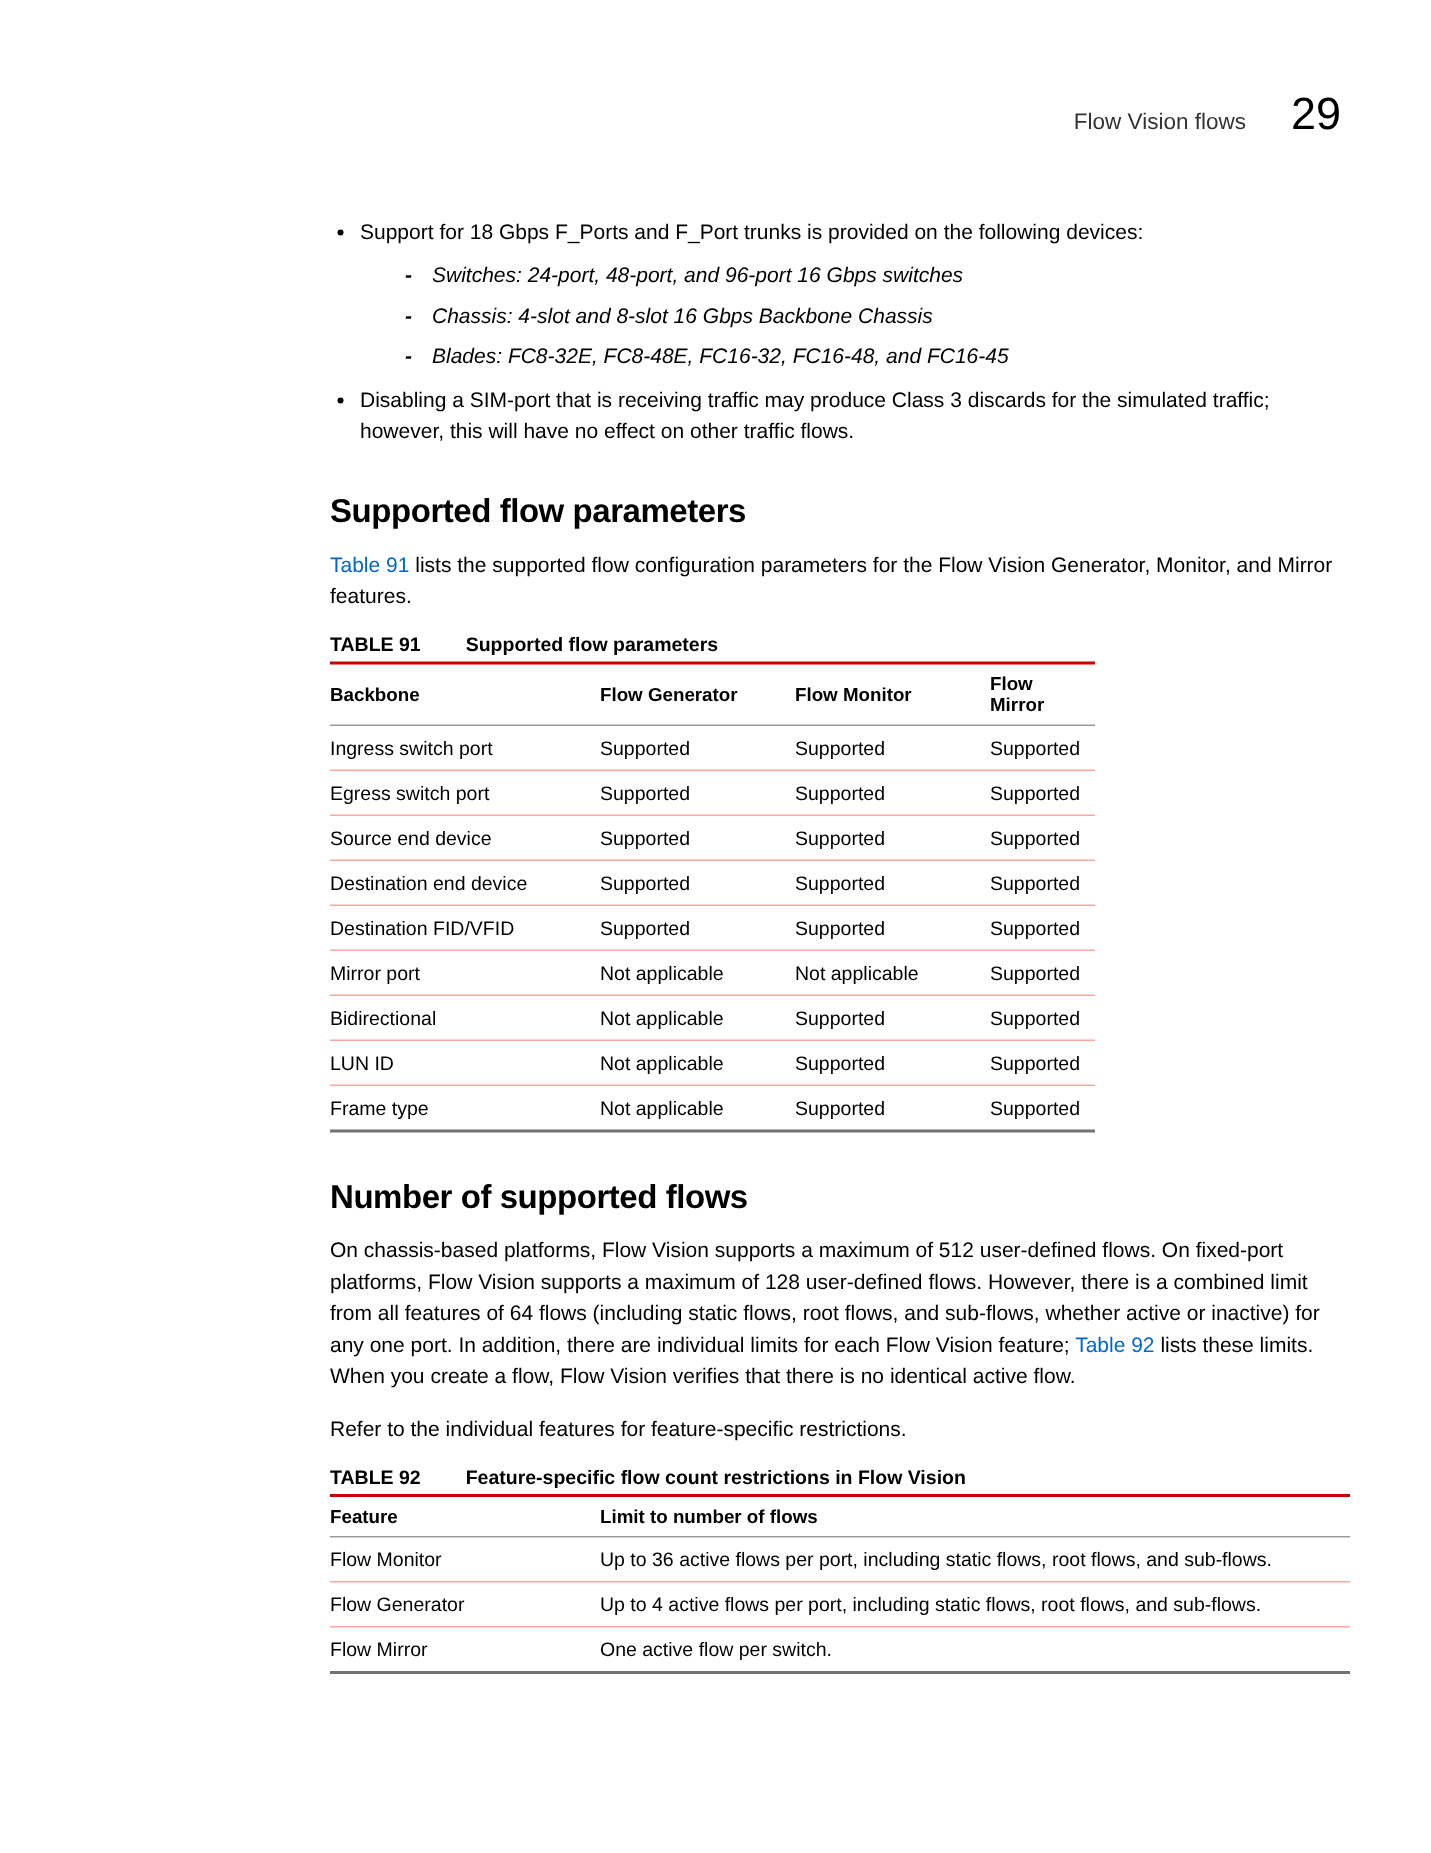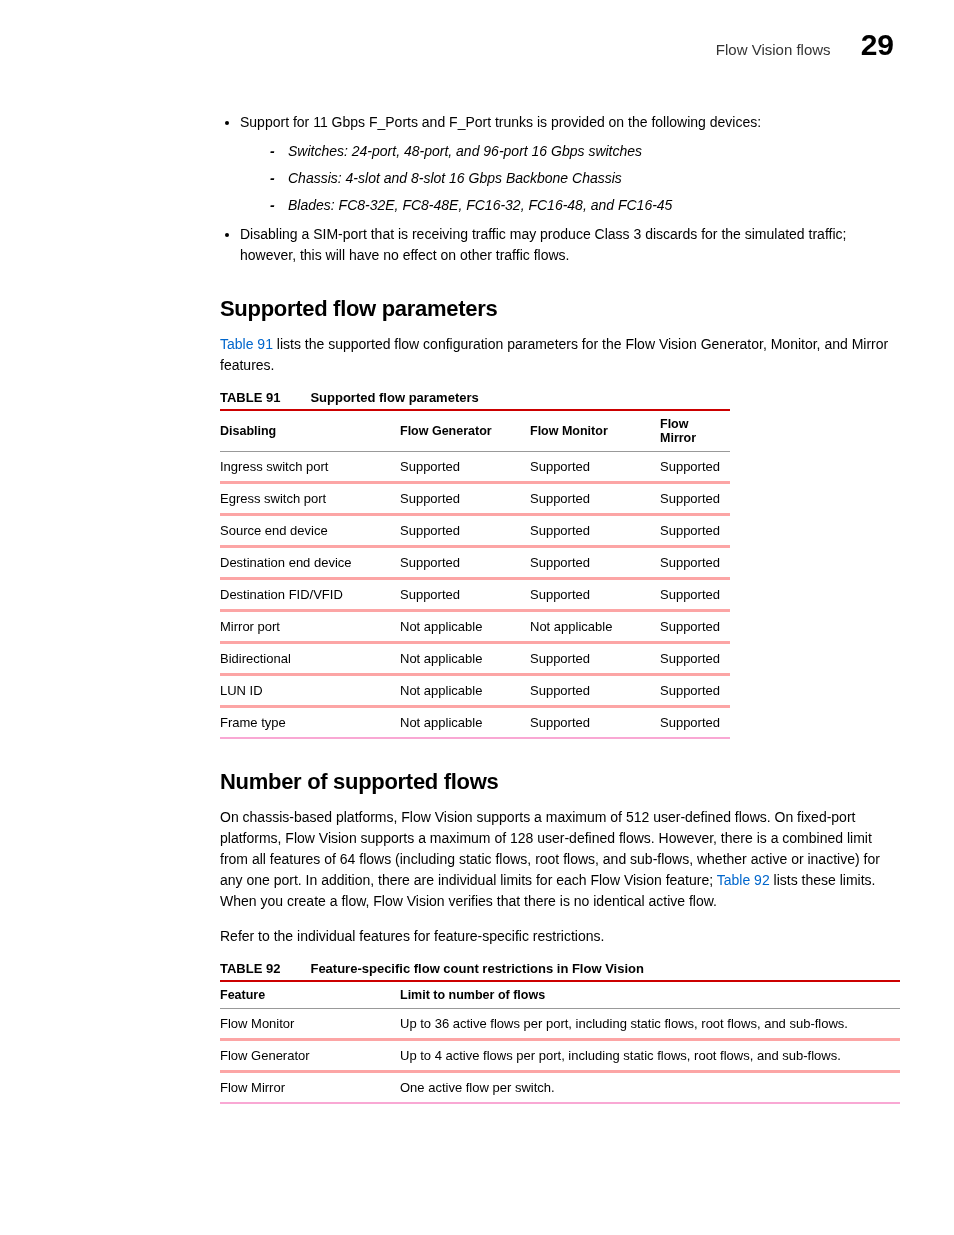--- a/index.html
+++ b/index.html
@@ -6,38 +6,38 @@
       font-family: Arial, Helvetica, sans-serif;
       font-size: 14px;
       color: #000;
       margin: 0;
       padding: 0;
       background: #fff;
     }
     .page {
       width: 954px;
       min-height: 1235px;
-      padding: 28px 60px 60px 60px;
+      padding: 60px 60px 60px 60px;
       box-sizing: border-box;
       position: relative;
     }
     .header {
       display: flex;
       justify-content: flex-end;
       align-items: baseline;
       margin-bottom: 50px;
       gap: 30px;
     }
     .header-title {
       font-size: 15px;
       color: #333;
     }
     .header-number {
       font-size: 30px;
-      font-weight: bold;
+      font-weight: normal;
       color: #000;
     }
     .content {
       margin-left: 160px;
     }
     ul.main-list {
       list-style: disc;
       margin: 0 0 30px 0;
       padding-left: 20px;
     }
@@ -105,40 +105,40 @@
       border-bottom: 1px solid #999;
     }
     table.data-table th {
       text-align: left;
       font-weight: bold;
       padding: 6px 10px 6px 0;
       font-size: 12.5px;
     }
     table.data-table td {
       padding: 7px 10px 7px 0;
-      border-bottom: 3px solid #fca5a5;
+      border-bottom: 1px solid #fca5a5;
     }
     table.data-table tbody tr:last-child td {
-      border-bottom: 2px solid #f9a8d4;
+      border-bottom: 2px solid #737373;
     }
   </style>
 </head>
 <body>
 
 <div class="page">
   <div class="header">
     <span class="header-title">Flow Vision flows</span>
     <span class="header-number">29</span>
   </div>
 
   <div class="content">
 
     <ul class="main-list">
       <li>
-        <span>Support for 11 Gbps F_Ports and F_Port trunks is provided on the following devices:</span>
+        <span>Support for 18 Gbps F_Ports and F_Port trunks is provided on the following devices:</span>
         <ul class="sub-list">
           <li>Switches: 24-port, 48-port, and 96-port 16 Gbps switches</li>
           <li>Chassis: 4-slot and 8-slot 16 Gbps Backbone Chassis</li>
           <li>Blades: FC8-32E, FC8-48E, FC16-32, FC16-48, and FC16-45</li>
         </ul>
       </li>
       <li>Disabling a SIM-port that is receiving traffic may produce Class 3 discards for the simulated traffic; however, this will have no effect on other traffic flows.</li>
     </ul>
 
     <h2 class="section-heading">Supported flow parameters</h2>
@@ -146,21 +146,21 @@
       <span class="link">Table 91</span><span> lists the supported flow configuration parameters for the Flow Vision Generator, Monitor, and Mirror features.</span>
     </p>
 
     <div class="table-label">
       <span class="label-num">TABLE 91</span>
       <span>Supported flow parameters</span>
     </div>
     <table class="data-table">
       <thead>
         <tr>
-          <th style="width:170px">Disabling</th>
+          <th style="width:170px">Backbone</th>
           <th style="width:120px">Flow Generator</th>
           <th style="width:120px">Flow Monitor</th>
           <th>Flow Mirror</th>
         </tr>
       </thead>
       <tbody id="t91-body">
           <tr>
             <td>Ingress switch port</td>
             <td>Supported</td>
             <td>Supported</td>

